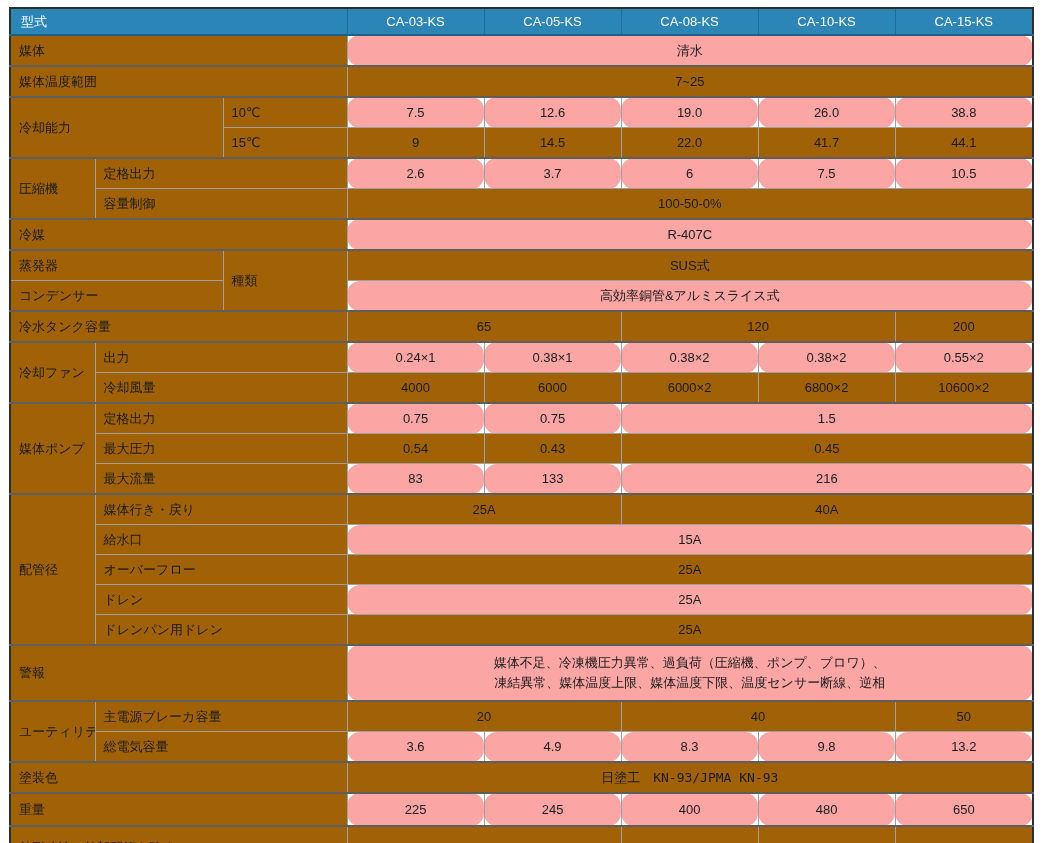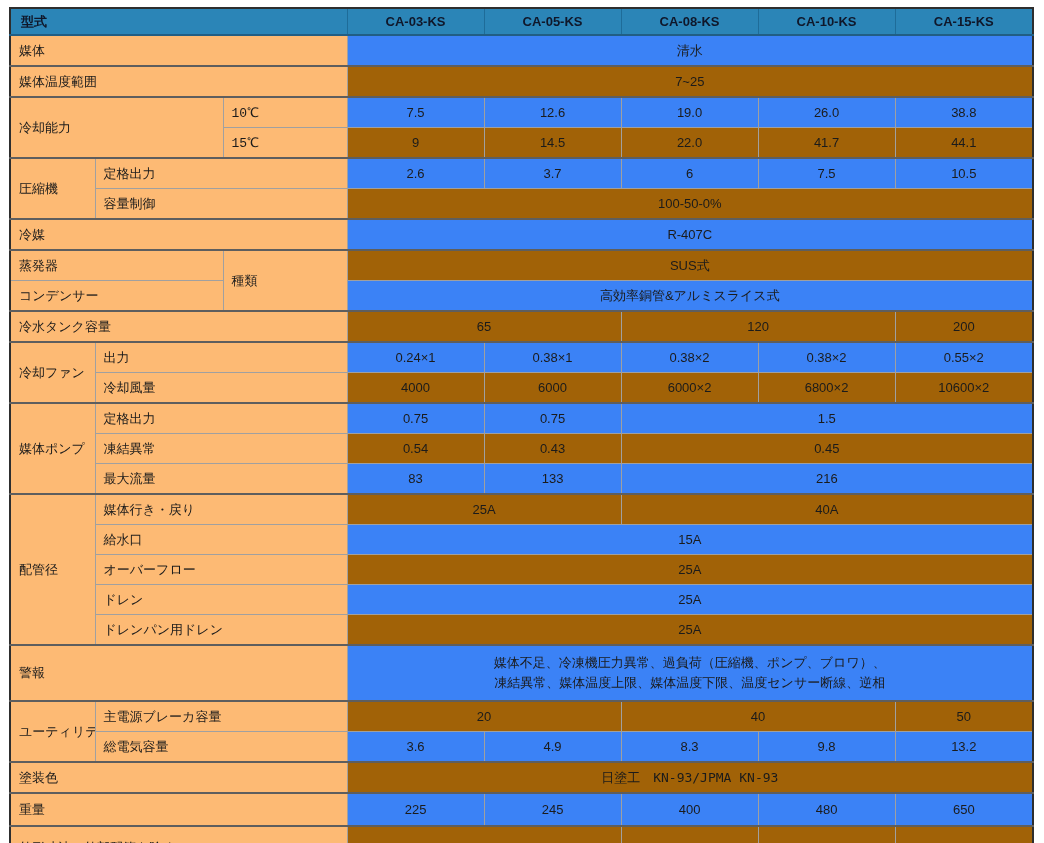--- a/index.html
+++ b/index.html
@@ -22,34 +22,34 @@
     font-size:13px;
     font-weight:400;
     height:27px;
     padding:1px 8px;
     overflow:hidden;
     white-space:nowrap;
   }
   
   .spec th{
     background:#2b85b7;
-    color:#0f172a;
-    font-weight:700;
+    color:#ffffff;
+    font-weight:400;
     text-align:center;
     border:1px solid #1e6c99;
     border-bottom:2px solid #215e84;
     height:23px;
   }
   .spec th.lblh{text-align:left;padding-left:10px;}
   
-  .lbl{background:#fdba74;text-align:left;padding-left:10px;font-family:Liberation Mono, monospace;}
+  .lbl{background:#a16207;text-align:left;padding-left:10px;}
   .ctr{text-align:left;padding-left:8px;}
   
   .val{text-align:center;}
-  .w{background:#3b82f6;}
+  .w{background:#fca5a5;border-radius:13px;}
   .g{background:#a16207;}
   
   tr.grp td{border-top:2px solid #5e5e5e;}
   
   tr.h54 td{height:52px;}
   tr.h42 td{height:40px;}
   tr.h31 td{height:29px;}
   .alarm-line{line-height:1.55;}
   .mono{
     font-family:"DejaVu Sans Mono","Liberation Mono",monospace;
@@ -171,21 +171,21 @@
 
     <tr class="grp">
       <td class="lbl" rowspan="3">媒体ポンプ</td>
       <td class="lbl" colspan="2">定格出力</td>
       <td class="val w">0.75</td>
       <td class="val w">0.75</td>
       <td class="val w" colspan="3">1.5</td>
     </tr>
 
     <tr>
-      <td class="lbl" colspan="2">凍結異常</td>
+      <td class="lbl" colspan="2">最大圧力</td>
       <td class="val g">0.54</td>
       <td class="val g">0.43</td>
       <td class="val g" colspan="3">0.45</td>
     </tr>
 
     <tr>
       <td class="lbl" colspan="2">最大流量</td>
       <td class="val w">83</td>
       <td class="val w">133</td>
       <td class="val w" colspan="3">216</td>

